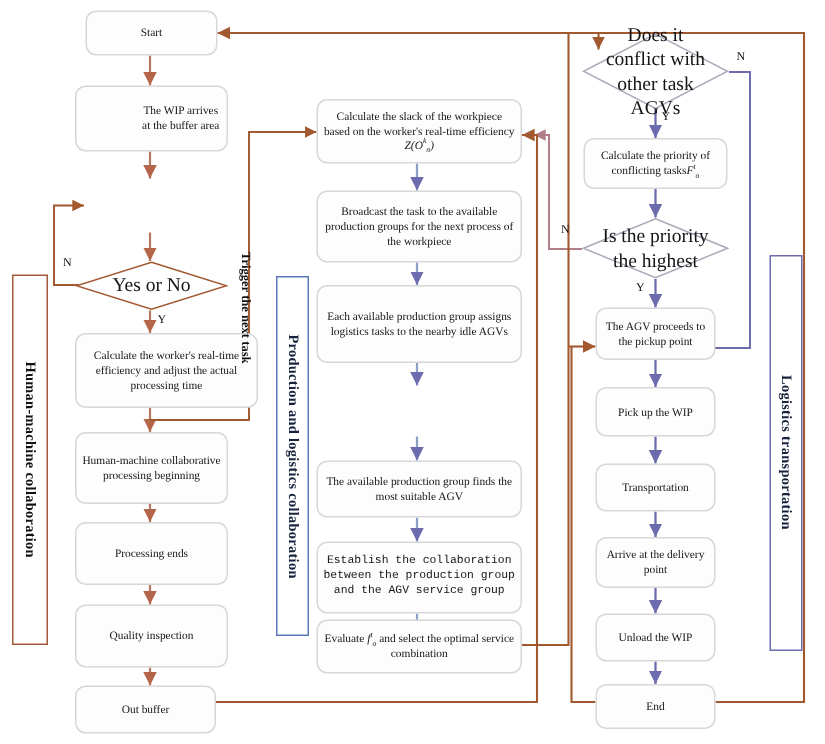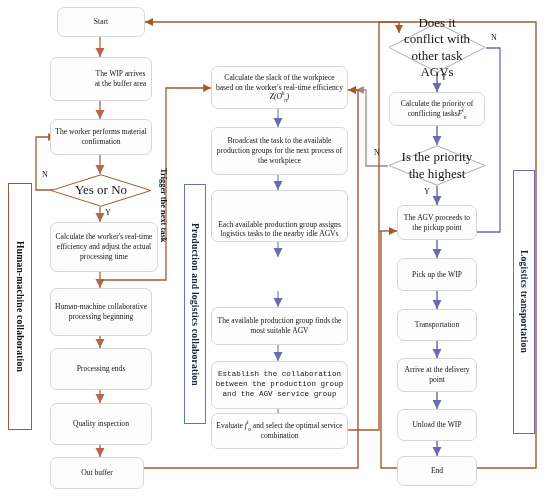--- a/index.html
+++ b/index.html
@@ -119,39 +119,36 @@
   </div>
 
   <div class="node" style="left:57px;top:7px;width:88px;height:30px;">
     <span>Start</span>
   </div>
 
   <div class="node" style="left:50px;top:57px;width:102px;height:44px;padding-left:42px;">
     <span>The WIP arrives at the buffer area</span>
   </div>
 
-  <div class="node" style="left:50px;top:119px;width:102px;height:36px;">
-    <span>The worker performs material confirmation</span>
-  </div>
 
   <div class="diamond" style="left:50px;top:174px;width:102px;height:33px;">
     <svg class="dshape" viewBox="0 0 102 33" preserveAspectRatio="none">
       <polygon points="51,0.8 101,16.5 51,32.2 1,16.5" fill="#fff" stroke="#a3592f" stroke-width="1"></polygon>
     </svg>
     <span class="dtext">Yes or No</span>
   </div>
 
   <div class="edgelabel" style="left:42px;top:170px;">
     <span>N</span>
   </div>
   <div class="edgelabel" style="left:105px;top:208px;">
     <span>Y</span>
   </div>
 
-  <div class="node" style="left:50px;top:222px;width:108px;height:50px;">
+  <div class="node" style="left:50px;top:222px;width:122px;height:50px;">
     <span>Calculate the worker's real-time efficiency and adjust the actual processing time</span>
   </div>
 
   <div class="node" style="left:50px;top:288px;width:102px;height:48px;">
     <span>Human-machine collaborative processing beginning</span>
   </div>
 
   <div class="node" style="left:50px;top:348px;width:102px;height:42px;">
     <span>Processing ends</span>
   </div>
@@ -175,21 +172,21 @@
   <div class="node" style="left:211px;top:66px;width:137px;height:43px;">
     <span>
       <span>Calculate the slack of the workpiece based on the worker's real-time efficiency </span><span class="mathi"><span>Z(O</span><sup>k</sup><sub>n</sub><span>)</span></span>
     </span>
   </div>
 
   <div class="node" style="left:211px;top:127px;width:137px;height:48px;">
     <span>Broadcast the task to the available production groups for the next process of the workpiece</span>
   </div>
 
-  <div class="node" style="left:211px;top:190px;width:137px;height:52px;align-items:flex-end;">
+  <div class="node" style="left:211px;top:190px;width:137px;height:52px;">
     <span>Each available production group assigns logistics tasks to the nearby idle AGVs</span>
   </div>
 
 
   <div class="node" style="left:211px;top:307px;width:137px;height:38px;">
     <span>The available production group finds the most suitable AGV</span>
   </div>
 
   <div class="node" style="left:211px;top:361px;width:137px;height:48px;font-family:Liberation Mono, monospace;">
     <span>Establish the collaboration between the production group and the AGV service group</span>

